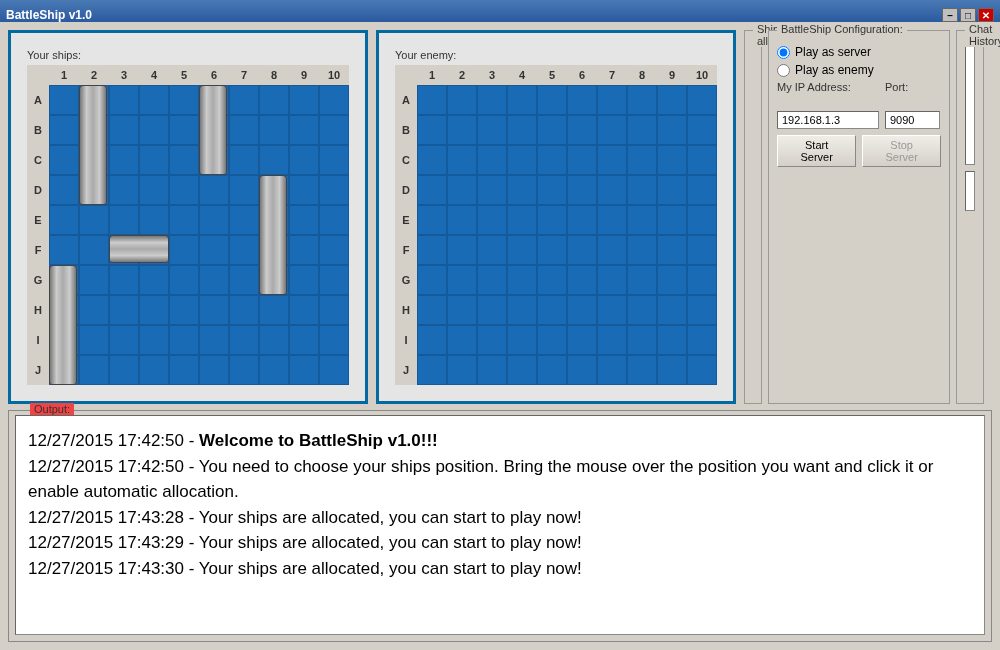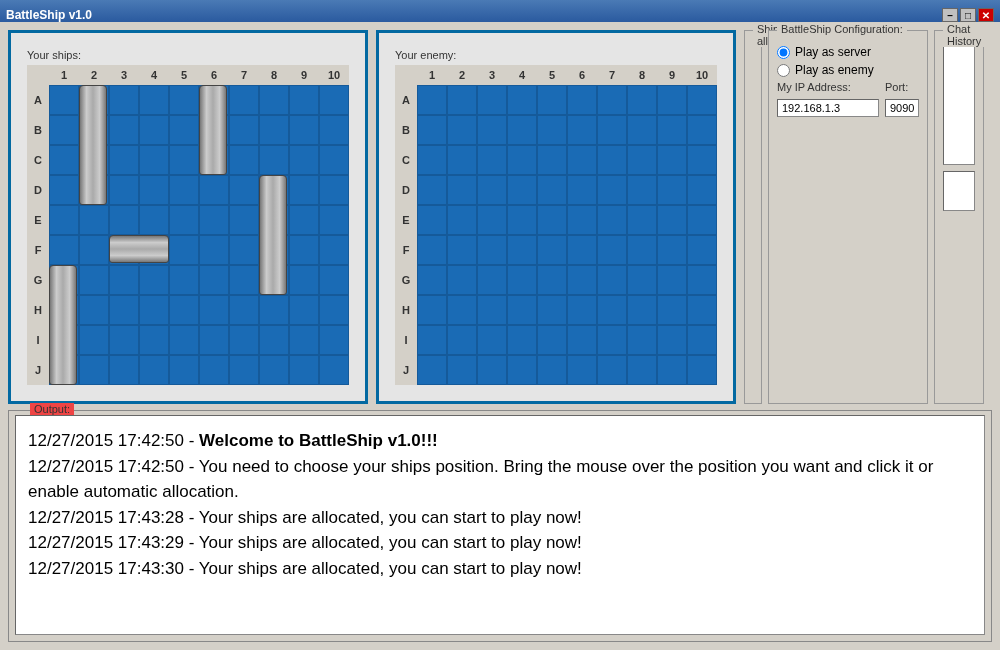--- a/index.html
+++ b/index.html
@@ -156,33 +156,33 @@
       margin-top: 4px;
       align-items: flex-start;
     }
     .ip-label, .port-label {
       font-size: 11px;
       color: #333;
     }
     .ip-field-group, .port-field-group {
       display: flex;
       flex-direction: column;
-      gap: 6px;
+      gap: 18px;
     }
     .win-input {
       background: white;
       border: 1px solid #888;
       border-top-color: #666;
       border-left-color: #666;
       padding: 2px 4px;
       font-size: 11px;
       font-family: inherit;
     }
     .ip-input { width: 102px; }
-    .port-input { width: 34px; }
+    .port-input { width: 55px; }
 
     
     .chat-history-box {
       flex: 1;
       min-height: 140px;
     }
     .chat-history-area {
       background: white;
       border: 1px solid #888;
       border-top-color: #666;
@@ -545,20 +545,24 @@
           <div class="ip-port-row">
             <div class="ip-field-group">
               <span class="ip-label">My IP Address:</span>
               <input type="text" class="win-input ip-input" value="192.168.1.3" style="">
             </div>
             <div class="port-field-group">
               <span class="port-label">Port:</span>
               <input type="text" class="win-input port-input" value="9090" style="">
             </div>
           </div>
+          <div class="btn-row">
+            <button class="win-btn">Start Server</button>
+            <button class="win-btn" disabled="">Stop Server</button>
+          </div>
         </div>
       </div>
 
       <div class="group-box chat-history-box">
         <span class="group-box-title">Chat History</span>
         <div class="chat-history-area" style="margin-top:8px;"></div>
         <textarea class="chat-input-area" style="resize: none; font-family: inherit; font-size: 11px; padding: 2px 4px;"></textarea>
       </div>
 
     </div>

